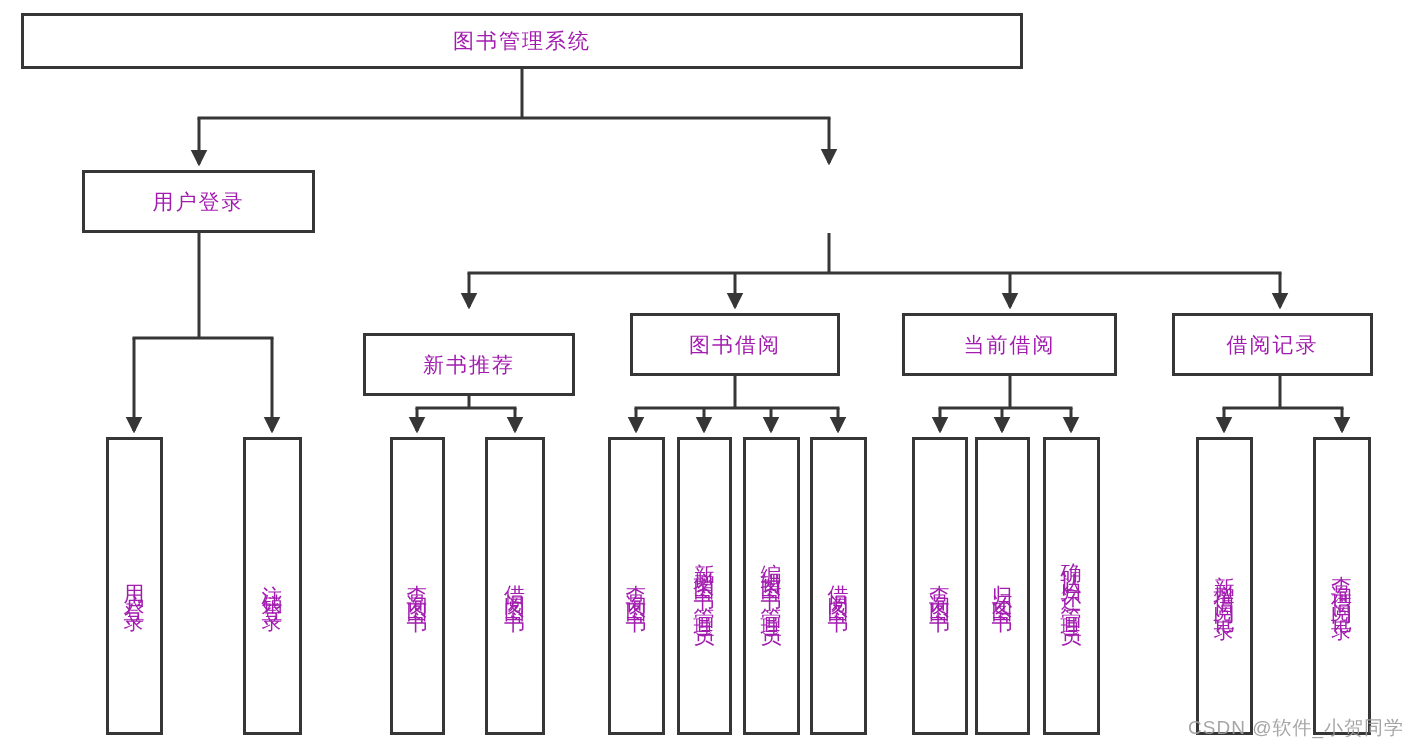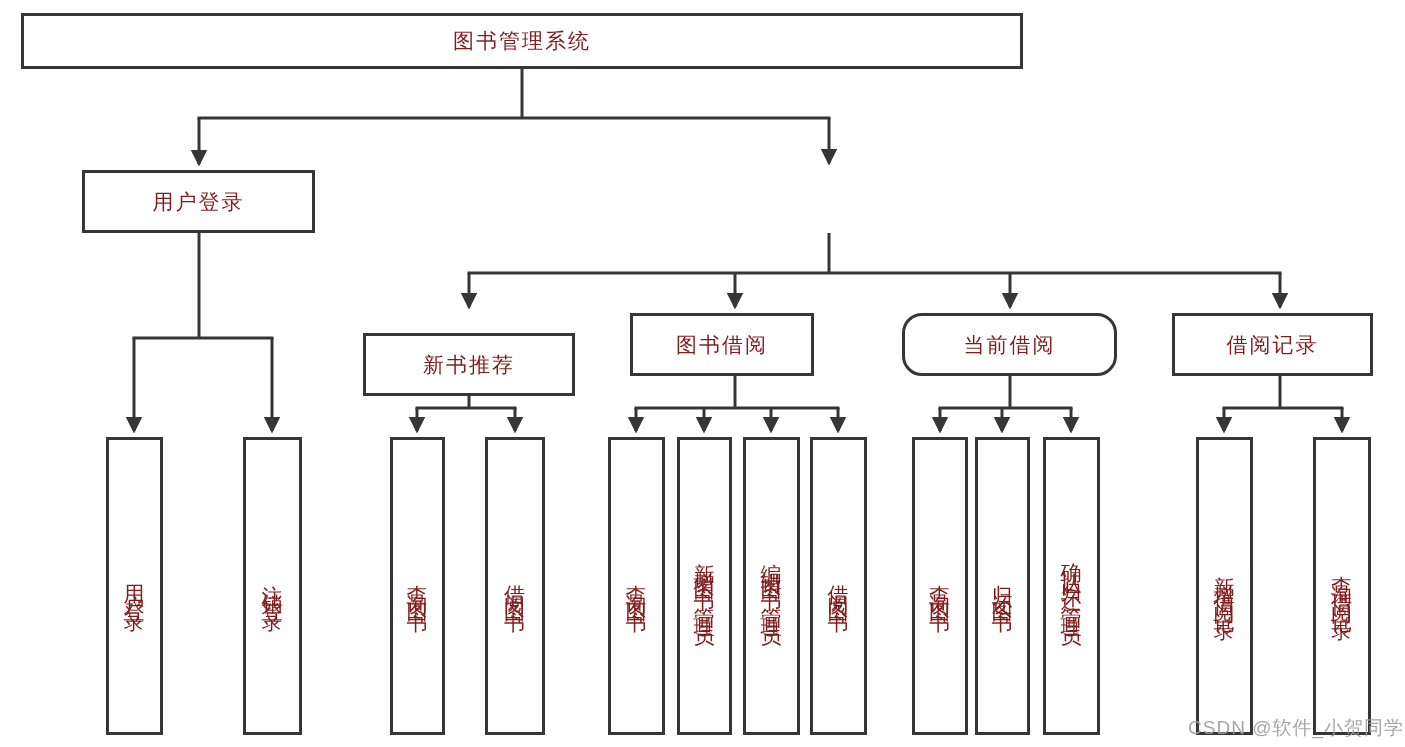--- a/index.html
+++ b/index.html
@@ -17,21 +17,21 @@
     width: 1405px; height: 747px;
   }
   .node {
     position: absolute;
     box-sizing: border-box;
     border: 3px solid #363636;
     background: #ffffff;
     display: flex;
     align-items: center;
     justify-content: center;
-    color: #7f1d1d;
+    color: #a21caf;
   }
   .h-label {
     font-size: 21px;
     letter-spacing: 2px;
     white-space: nowrap;
   }
   .v-label {
     writing-mode: vertical-rl;
     text-orientation: mixed;
     font-size: 21px;
@@ -110,24 +110,24 @@
     <span class="h-label">图书管理系统</span>
   </div>
 
   <div class="node" style="left:82px; top:170px; width:233px; height:63px;">
     <span class="h-label">用户登录</span>
   </div>
 
   <div class="node" style="left:363px; top:313px; width:212px; height:63px;margin-top:20px;">
     <span class="h-label">新书推荐</span>
   </div>
-  <div class="node" style="left:630px; top:313px; width:184px; height:63px;">
+  <div class="node" style="left:630px; top:313px; width:210px; height:63px;">
     <span class="h-label">图书借阅</span>
   </div>
-  <div class="node" style="left:902px; top:313px; width:215px; height:63px;border-radius:20px;">
+  <div class="node" style="left:902px; top:313px; width:215px; height:63px;">
     <span class="h-label">当前借阅</span>
   </div>
   <div class="node" style="left:1172px; top:313px; width:201px; height:63px;">
     <span class="h-label">借阅记录</span>
   </div>
 
   <div class="node" style="left:106px; top:437px; width:57px; height:298px;">
     <span class="v-label">用户登录</span>
   </div>
   <div class="node" style="left:243px; top:437px; width:59px; height:298px;">

